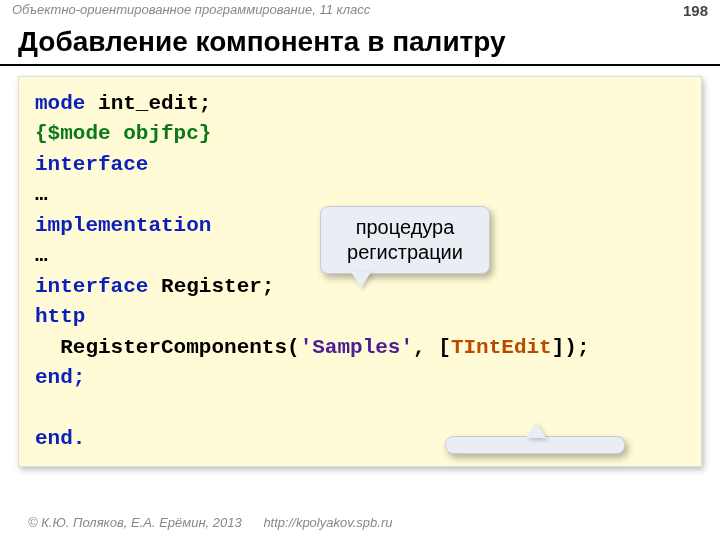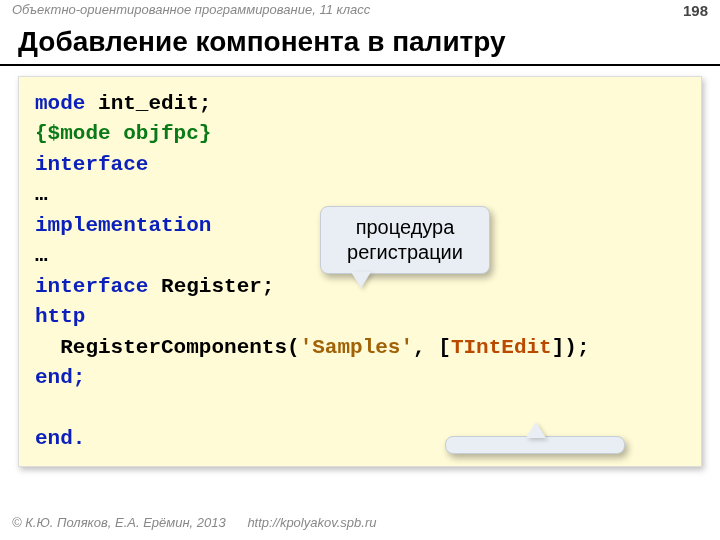--- a/index.html
+++ b/index.html
@@ -47,21 +47,21 @@
     padding: 12px 16px;
     font-family: "Courier New", monospace;
     font-size: 21px;
     font-weight: bold;
     line-height: 1.45;
     color: #000;
     white-space: pre;
   }
   .kw { color: #0a1fbb; }
   .dir { color: #0a7a18; }
-  .str { color: #a16207; text-align: right; }
+  .str { color: #4c1d95; text-align: right; }
   .cls { color: #b94a00; }
   .callout {
     position: absolute;
     background: #e9eef4;
     border: 1px solid #c7cdd6;
     border-radius: 8px;
     box-shadow: 3px 4px 7px rgba(0,0,0,0.3);
     padding: 8px 16px;
     font-size: 20px;
     text-align: center;
@@ -90,21 +90,21 @@
   #c1 .tail { left: 30px; }
   #c2 { top: 370px; left: 195px; width: 190px; }
   #c2 .tail { left: 85px; }
   #c3 { top: 370px; left: 445px; width: 180px; }
   #c3 .tail { left: 80px; }
   .footer {
     position: absolute;
     bottom: 6px;
     left: 0;
     width: 100%;
-    padding: 4px 12px;
+    padding: 4px 28px;
     font-size: 13px;
     font-style: italic;
     color: #888;
   }
   .footer .url { margin-left: 18px; }
 </style>
 </head>
 <body>
 
 <div class="top-bar">

